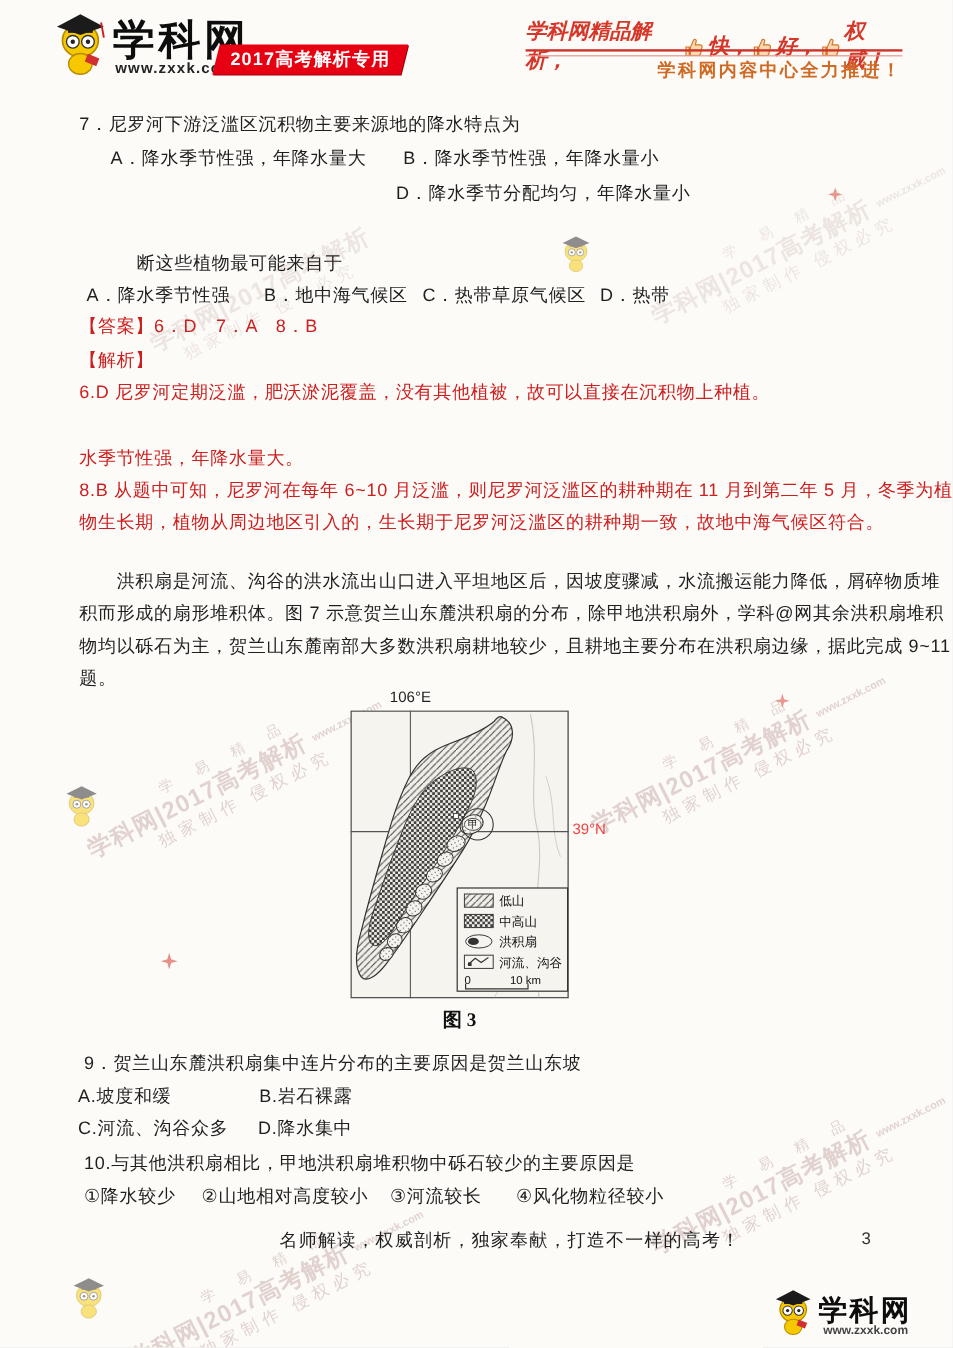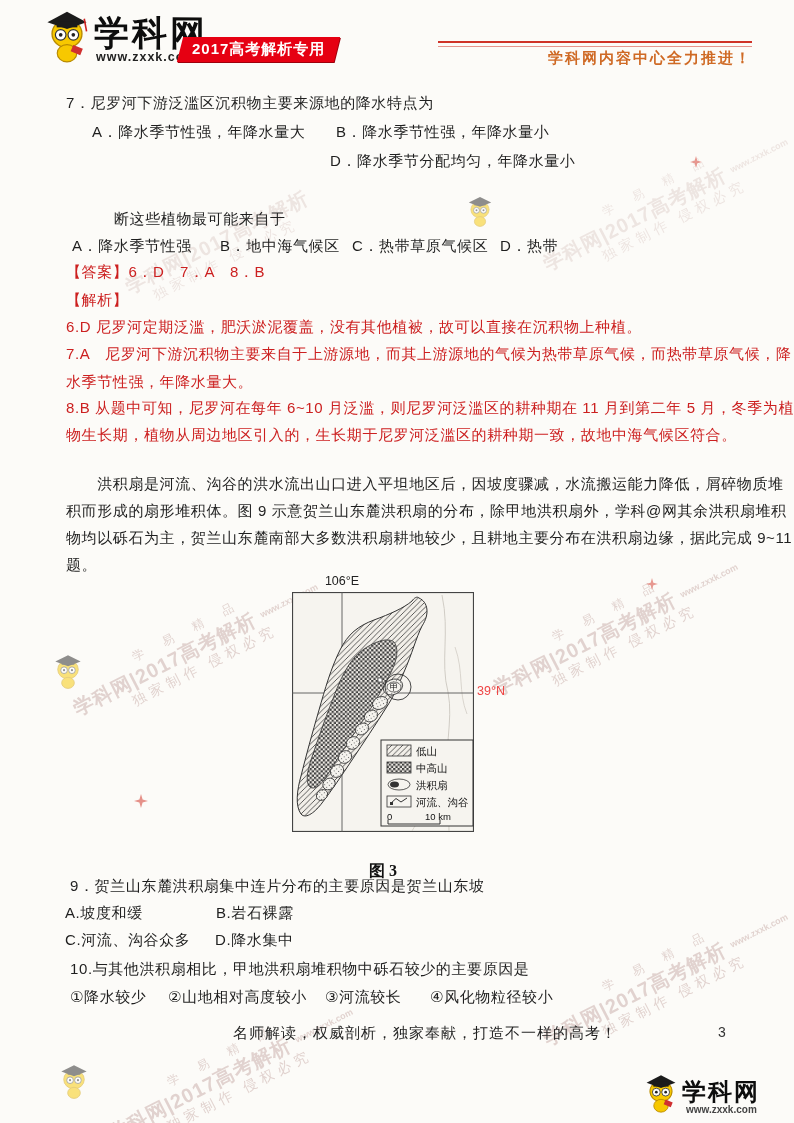--- a/index.html
+++ b/index.html
@@ -20,21 +20,21 @@
           color:#d5382a;}
   .slogan-underline{position:absolute;left:438px;right:42px;top:41px;height:3px;
           border-top:2px solid #cf3328;border-bottom:1px solid #e6968e;}
   .slogan2{position:absolute;right:42px;top:49px;font-size:15px;font-weight:bold;color:#cf6a25;letter-spacing:2px;}
   
   .figure{position:absolute;left:270px;top:574px;width:250px;height:294px;}
   .figure .lon{position:absolute;left:42px;top:0;width:60px;text-align:center;font-size:12.5px;color:#222;}
   .figure .lat{position:absolute;left:207px;top:110px;font-size:12.5px;color:#ef4444;}
   .figure svg{position:absolute;left:22px;top:18px;}
   .figure .caption{position:absolute;left:22px;top:266px;width:182px;text-align:center;
-          font-family:"Liberation Serif","DejaVu Serif",serif;font-weight:bold;font-size:16px;color:#111;margin-top:21px;}
+          font-family:"Liberation Serif","DejaVu Serif",serif;font-weight:bold;font-size:16px;color:#111;}
   
   .footer{position:absolute;left:233px;top:1024px;font-size:15px;letter-spacing:1px;color:#1f1f1f;}
   .pagenum{position:absolute;left:718px;top:1024px;font-size:14px;color:#333;}
   
   .wm{position:absolute;transform:rotate(-27deg);color:rgba(186,150,144,0.40);text-align:center;
       white-space:nowrap;pointer-events:none;}
   .wm .l3{font-size:12px;letter-spacing:9px;}
   .wm .l1{font-size:20px;font-weight:bold;letter-spacing:1px;line-height:22px;}
   .wm .l1 .url{font-size:9px;letter-spacing:0;vertical-align:bottom;}
   .wm .l2{font-size:14px;letter-spacing:5px;}
@@ -137,44 +137,58 @@
       <circle cx="25.5" cy="23" r="4.6" fill="#fff" stroke="#333"></circle>
     <circle cx="14.5" cy="23" r="1.6" fill="#222"></circle>
       <circle cx="25.5" cy="23" r="1.6" fill="#222"></circle>
     <ellipse cx="20" cy="39" rx="8.5" ry="7.5" fill="#f7c800" stroke="#b88a00"></ellipse>
     <rect x="24" y="33" width="9" height="6" fill="#d03030" transform="rotate(22 28 36)"></rect>
   </svg>
   <div class="abs brand-name" style="left:94px;top:10px;">学科网</div>
   <div class="abs brand-url" style="left:96px;top:50px;">www.zxxk.com</div>
   <div class="ribbon"><span>2017高考解析专用</span></div>
 
+  <div class="slogan1">
+    <span>学科网精品解析，</span>
+    <svg width="19" height="19" viewBox="0 0 16 16">
+        <path d="M1.5 8.6h2.4v6.4H1.5zM4.8 15V8.8l2.5-5.4c.2-.5.8-.7 1.3-.5.5.2.8.8.6 1.3L8.5 7h3.8c.9 0 1.5.8 1.3 1.7l-1.2 5.2c-.2.7-.8 1.1-1.5 1.1H4.8z" fill="#f9d9ad" stroke="#d2772e" stroke-width="0.9"></path>
+      </svg>
+    <span>快，</span>
+    <svg width="19" height="19" viewBox="0 0 16 16">
+        <path d="M1.5 8.6h2.4v6.4H1.5zM4.8 15V8.8l2.5-5.4c.2-.5.8-.7 1.3-.5.5.2.8.8.6 1.3L8.5 7h3.8c.9 0 1.5.8 1.3 1.7l-1.2 5.2c-.2.7-.8 1.1-1.5 1.1H4.8z" fill="#f9d9ad" stroke="#d2772e" stroke-width="0.9"></path>
+      </svg>
+    <span>好，</span>
+    <svg width="19" height="19" viewBox="0 0 16 16">
+        <path d="M1.5 8.6h2.4v6.4H1.5zM4.8 15V8.8l2.5-5.4c.2-.5.8-.7 1.3-.5.5.2.8.8.6 1.3L8.5 7h3.8c.9 0 1.5.8 1.3 1.7l-1.2 5.2c-.2.7-.8 1.1-1.5 1.1H4.8z" fill="#f9d9ad" stroke="#d2772e" stroke-width="0.9"></path>
+      </svg>
+    <span>权威！</span>
+  </div>
   <div class="slogan-underline"></div>
   <div class="slogan2">学科网内容中心全力推进！</div>
 
   <div class="line" style="left:66px;top:94px;">7．尼罗河下游泛滥区沉积物主要来源地的降水特点为</div>
   <div class="line" style="left:92px;top:123px;">A．降水季节性强，年降水量大</div>
   <div class="line" style="left:336px;top:123px;text-align:center;">B．降水季节性强，年降水量小</div>
   <div class="line" style="left:330px;top:152px;">D．降水季节分配均匀，年降水量小</div>
 
   <div class="line" style="left:66px;top:210px;padding-left:48px;">断这些植物最可能来自于</div>
   <div class="line" style="left:72px;top:237px;">A．降水季节性强</div>
   <div class="line" style="left:220px;top:237px;">B．地中海气候区</div>
   <div class="line" style="left:352px;top:237px;">C．热带草原气候区</div>
   <div class="line" style="left:500px;top:237px;">D．热带</div>
 
   <div class="line red" style="left:66px;top:263px;">【答案】6．D　7．A　8．B</div>
   <div class="line red" style="left:66px;top:291px;">【解析】</div>
   <div class="line red" style="left:66px;top:318px;">6.D 尼罗河定期泛滥，肥沃淤泥覆盖，没有其他植被，故可以直接在沉积物上种植。</div>
-  <div class="line red" style="left:66px;top:345px;">7.A　尼罗河下游沉积物主要来自于上游源地，而其上游源地的气候为热带草原气候，而热带草原气候，降</div>
   <div class="line red" style="left:66px;top:373px;">水季节性强，年降水量大。</div>
   <div class="line red" style="left:66px;top:399px;">8.B 从题中可知，尼罗河在每年 6~10 月泛滥，则尼罗河泛滥区的耕种期在 11 月到第二年 5 月，冬季为植</div>
   <div class="line red" style="left:66px;top:426px;">物生长期，植物从周边地区引入的，生长期于尼罗河泛滥区的耕种期一致，故地中海气候区符合。</div>
 
   <div class="line" style="left:66px;top:475px;">　　洪积扇是河流、沟谷的洪水流出山口进入平坦地区后，因坡度骤减，水流搬运能力降低，屑碎物质堆</div>
-  <div class="line" style="left:66px;top:502px;">积而形成的扇形堆积体。图 9 示意贺兰山东麓洪积扇的分布，除甲地洪积扇外，学科@网其余洪积扇堆积</div>
+  <div class="line" style="left:66px;top:502px;">积而形成的扇形堆积体。图 7 示意贺兰山东麓洪积扇的分布，除甲地洪积扇外，学科@网其余洪积扇堆积</div>
   <div class="line" style="left:66px;top:529px;">物均以砾石为主，贺兰山东麓南部大多数洪积扇耕地较少，且耕地主要分布在洪积扇边缘，据此完成 9~11</div>
   <div class="line" style="left:66px;top:556px;">题。</div>
 
   <div class="figure">
     <div class="lon">106°E</div>
     <svg width="182" height="240" viewBox="0 0 182 240">
       <defs>
         <pattern id="ph" width="5.5" height="5.5" patternUnits="userSpaceOnUse">
           <rect width="5.5" height="5.5" fill="#f2efe9"></rect>
           <path d="M0,5.5 L5.5,0" stroke="#4a4a4a" stroke-width="0.9"></path>

